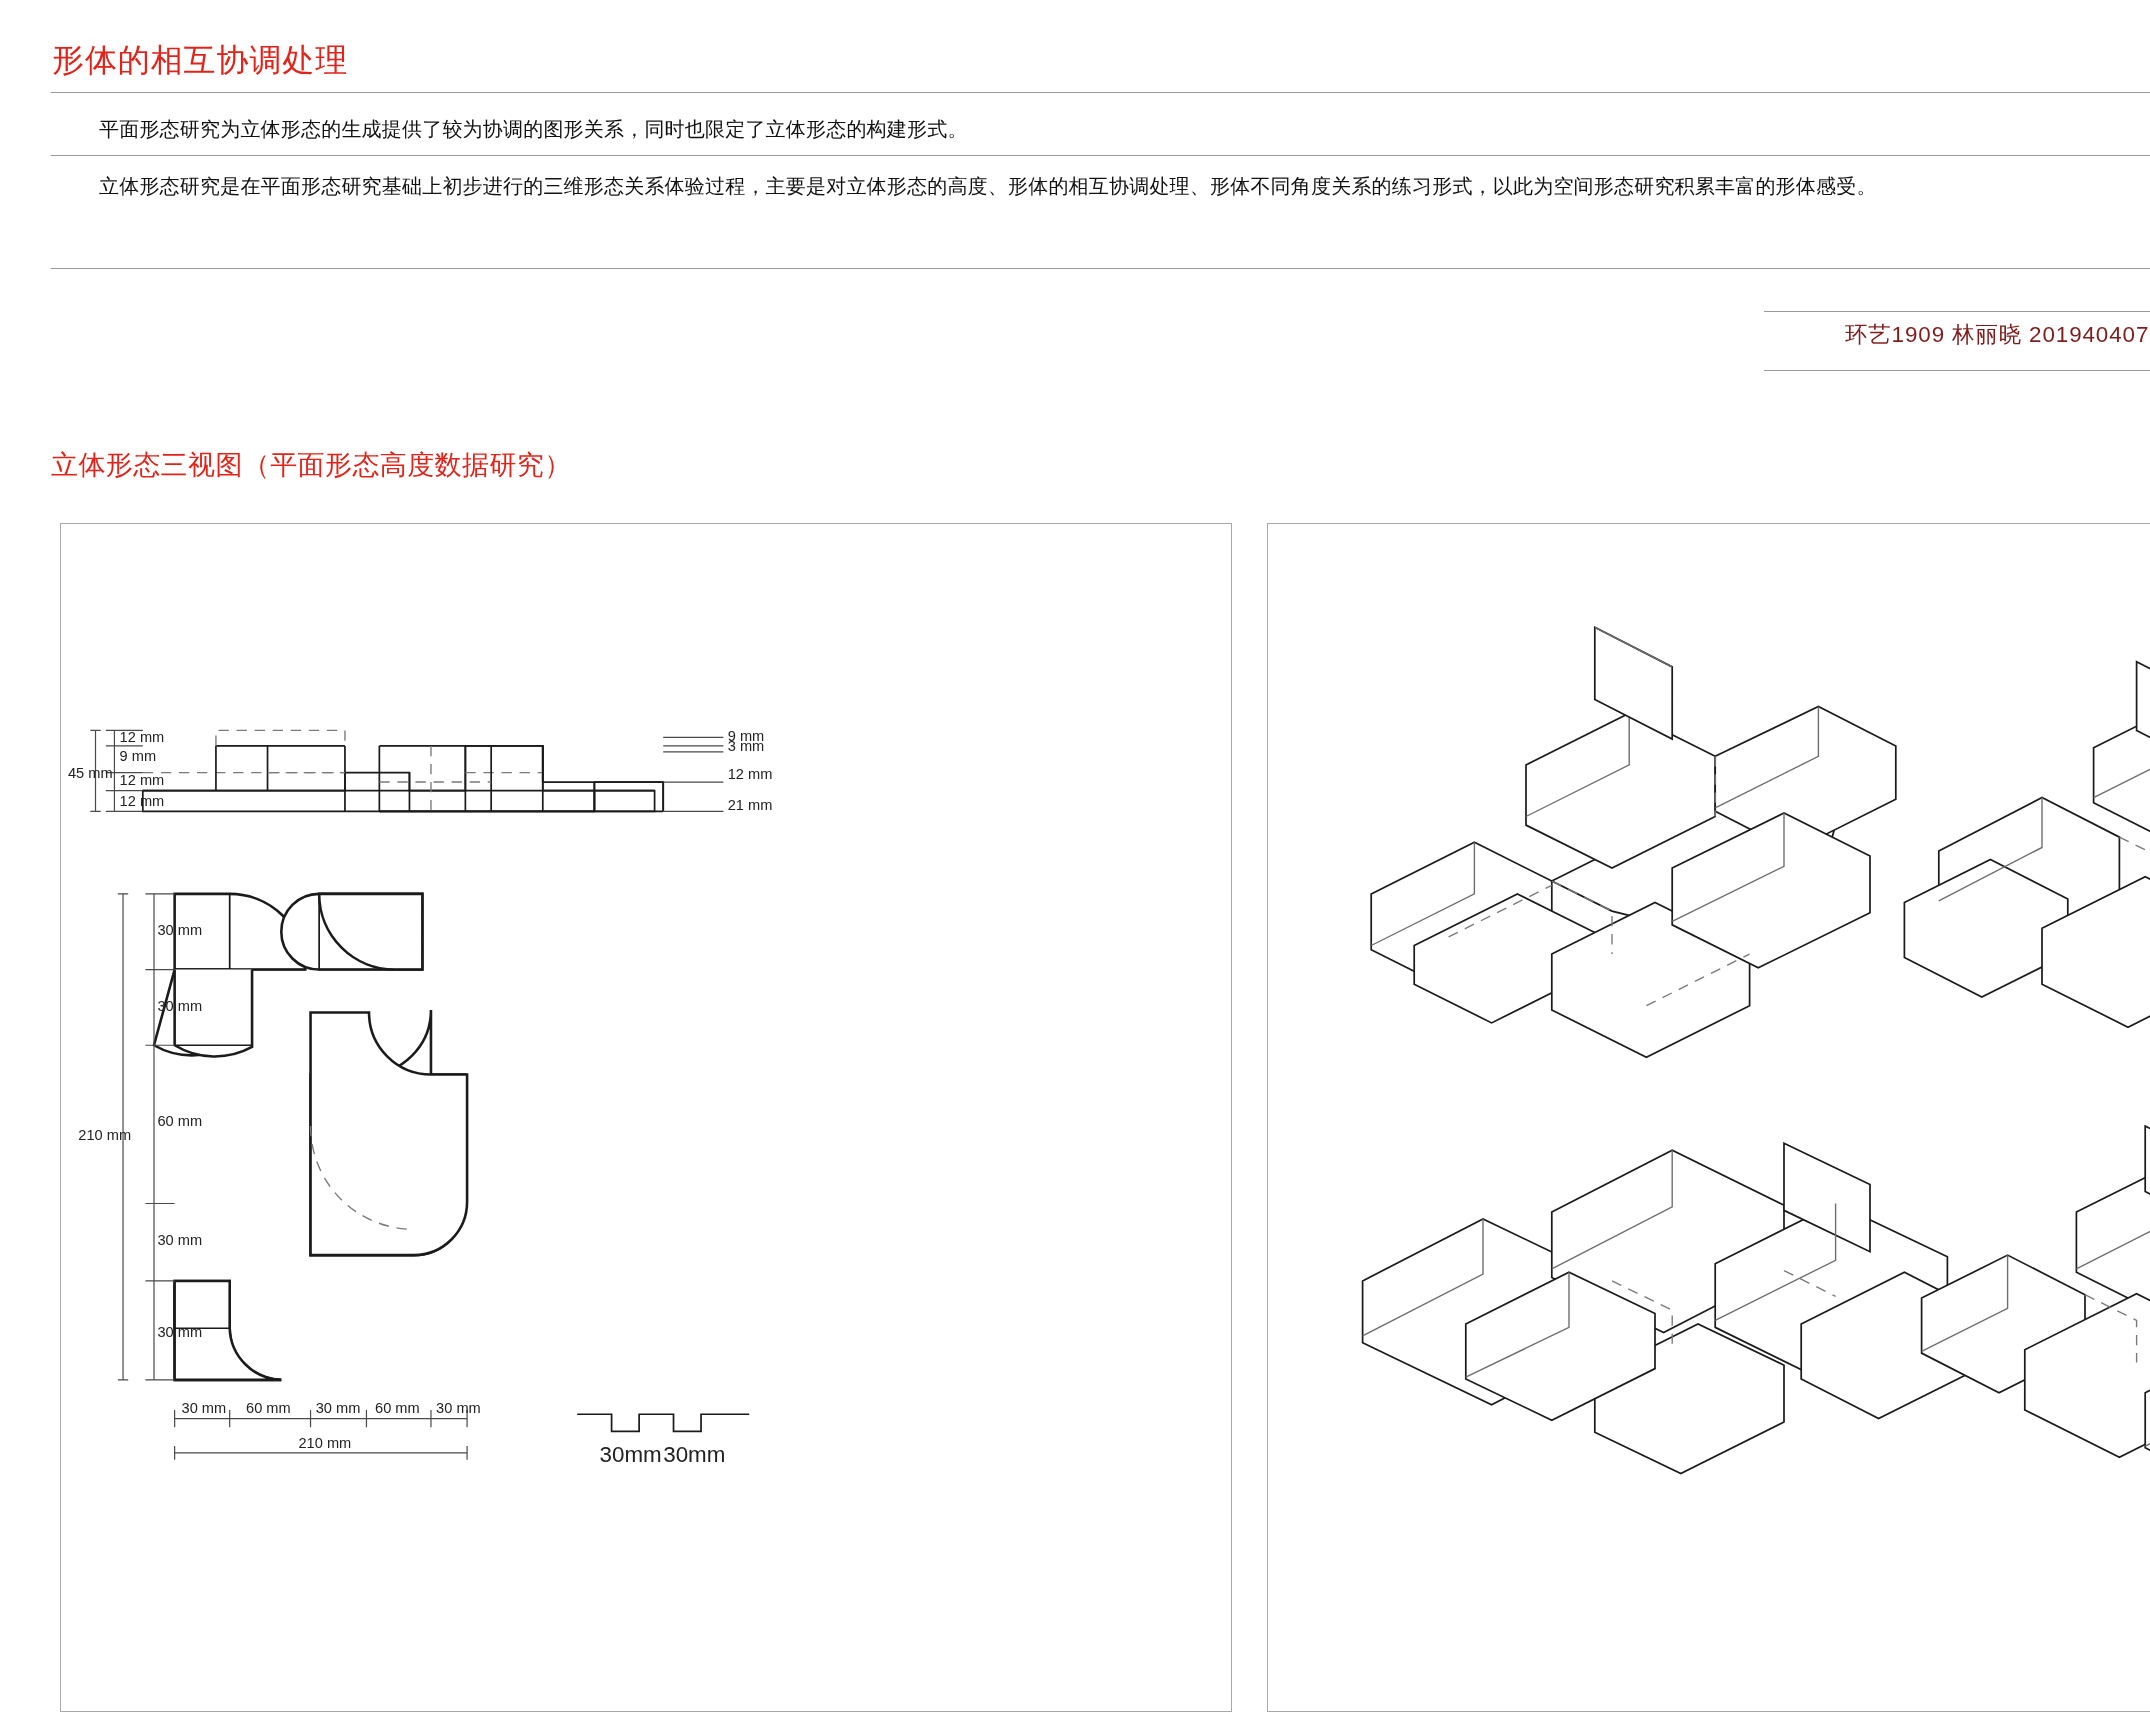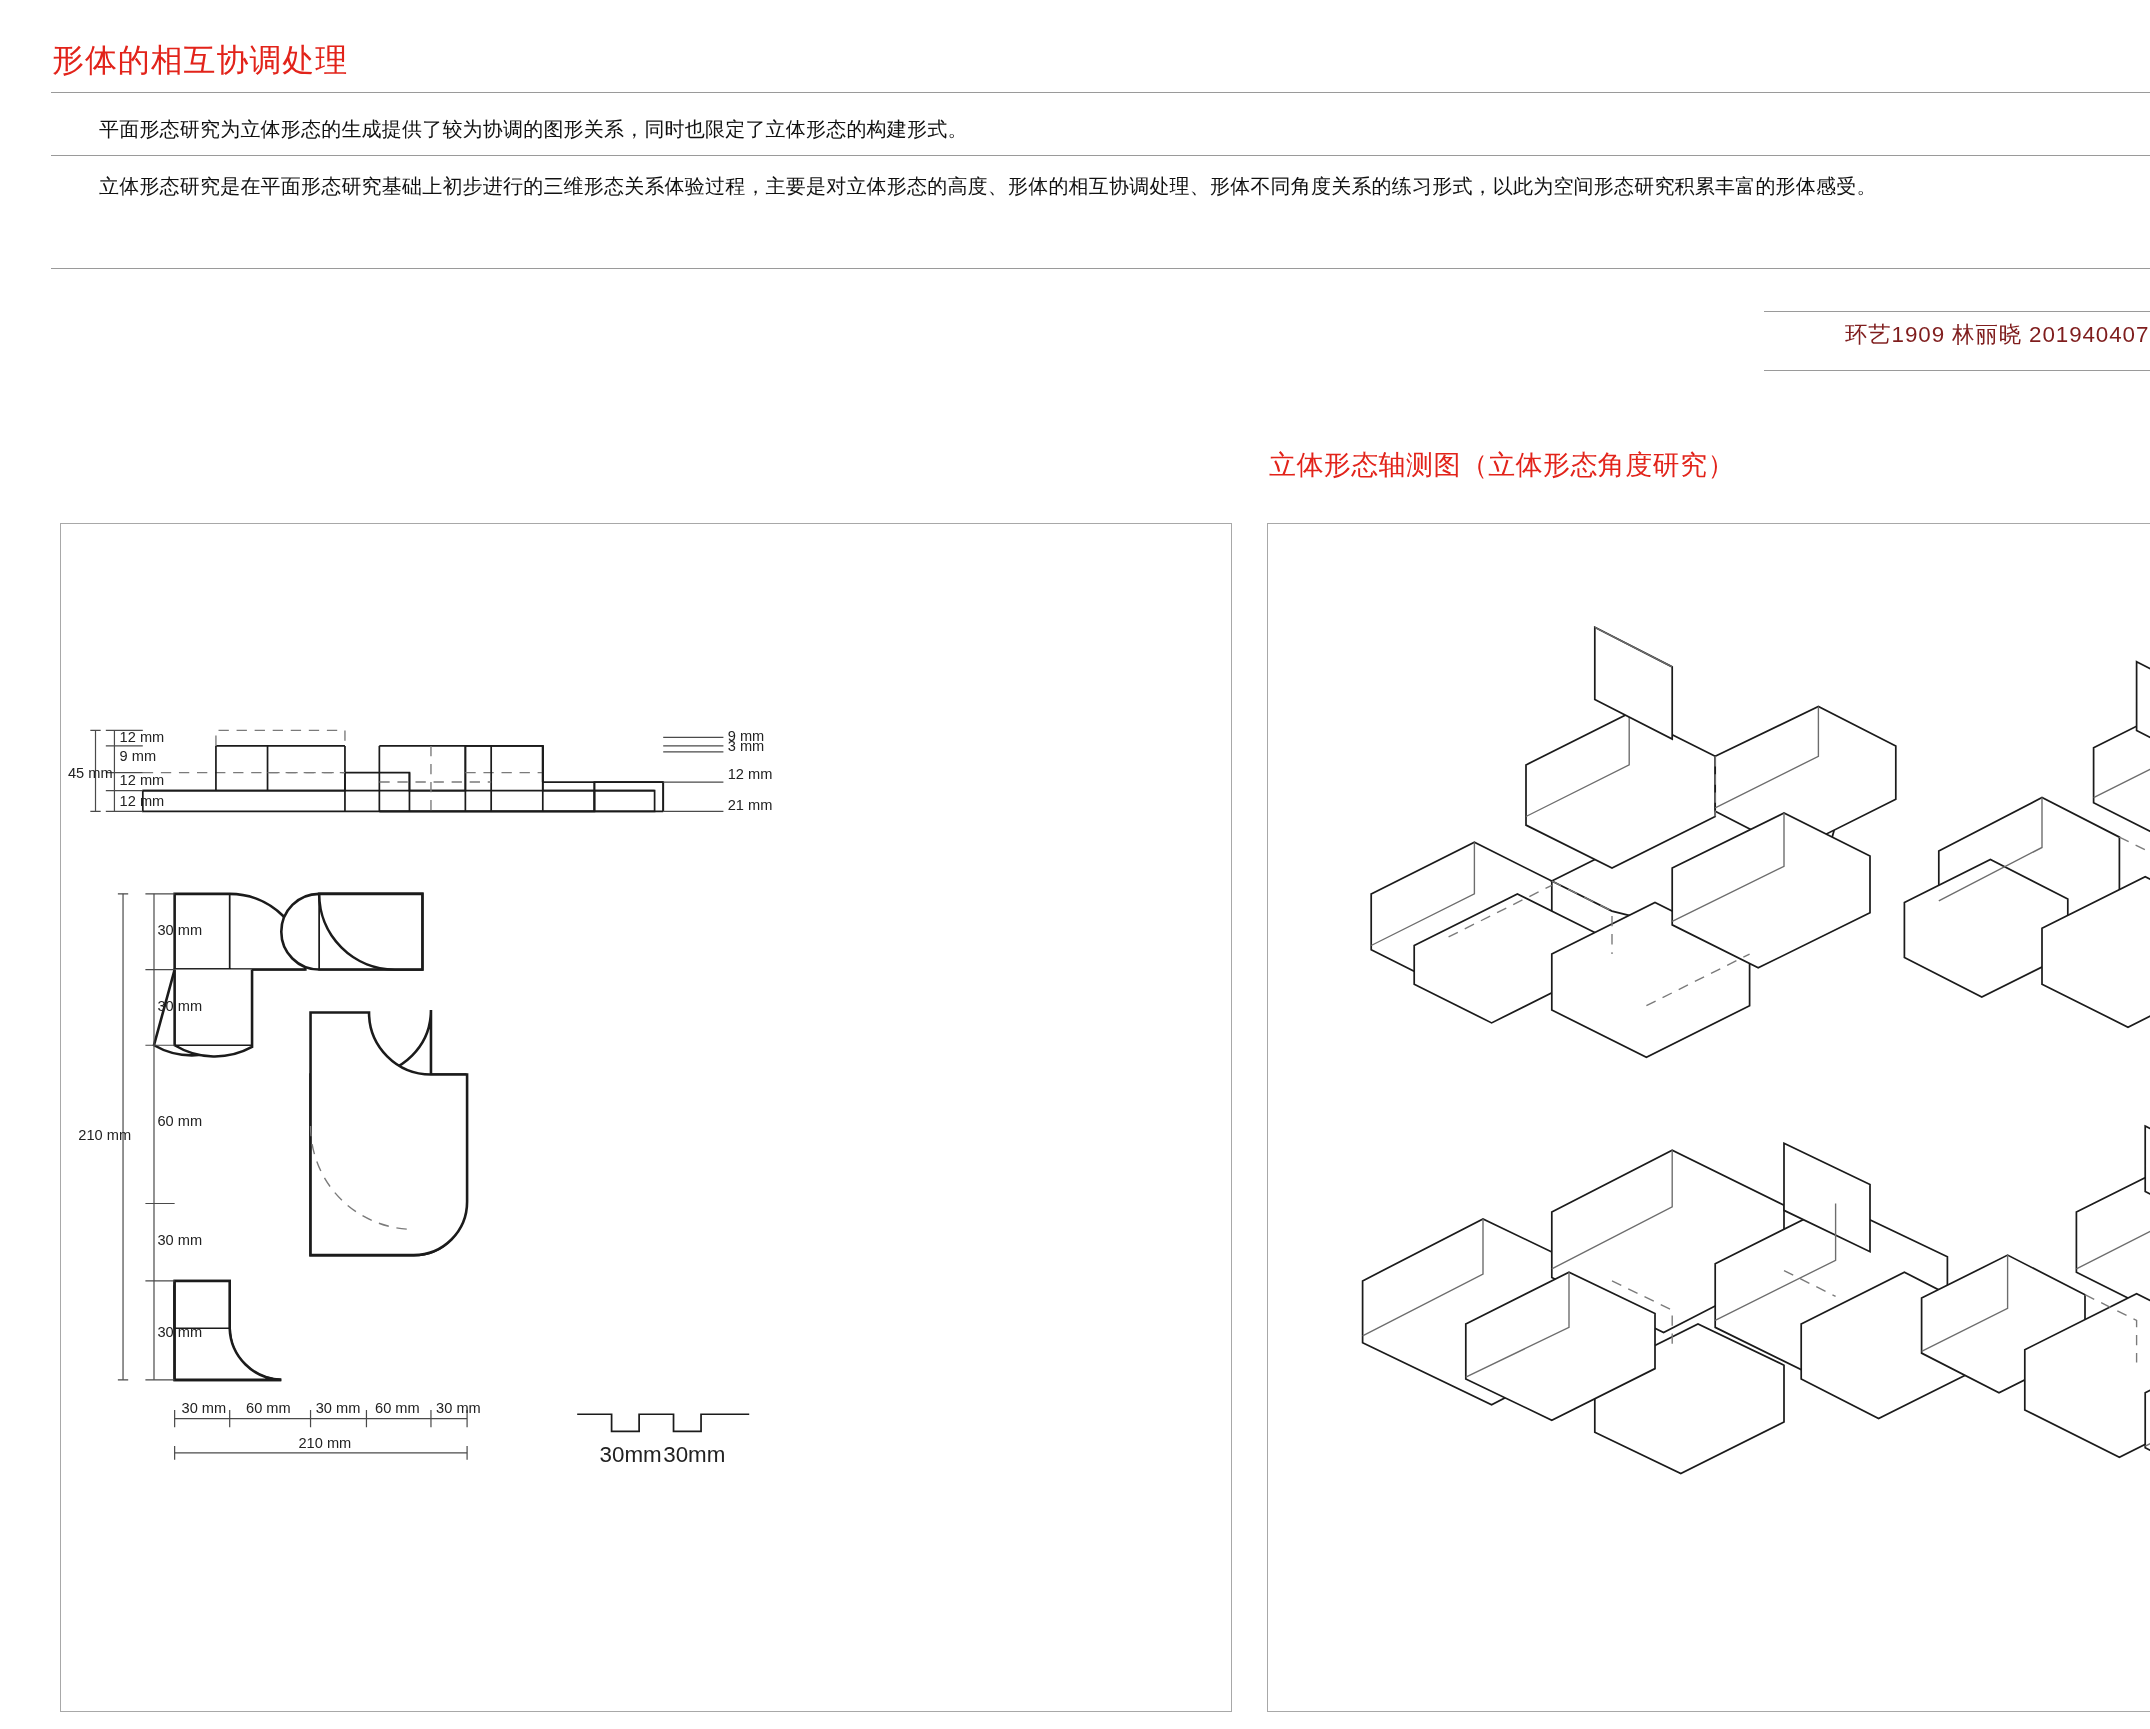--- a/index.html
+++ b/index.html
@@ -111,21 +111,21 @@
 
   <div class="para para-2">
     <span class="indent"></span><span>立体形态研究是在平面形态研究基础上初步进行的三维形态关系体验过程，主要是对立体形态的高度、形体的相互协调处理、形体不同角度关系的练习形式，以此为空间形态研究积累丰富的形体感受。</span>
   </div>
   <div class="rule rule-p2"></div>
 
   <div class="rule rule-author-top"></div>
   <div class="author">环艺1909  林丽晓  201940407</div>
   <div class="rule rule-author-bot"></div>
 
-  <div class="section-title sec-right">立体形态轴测图（立体形态角度研究）</div>
+  <div class="section-title sec-left">立体形态三视图（平面形态高度数据研究）</div>
 
   <div class="panel panel-left">
     <svg viewBox="0 0 1360 1380" preserveAspectRatio="xMidYMid meet">
 
       <g>
 
         <path class="ln" d="M95 310 H330 V289 H405 V310 H470 V258 H560 V310 H690 V334 H95 Z"></path>
 
         <path class="ln" d="M95 310 H690"></path>
         <path class="dash" d="M95 289 H330"></path>

